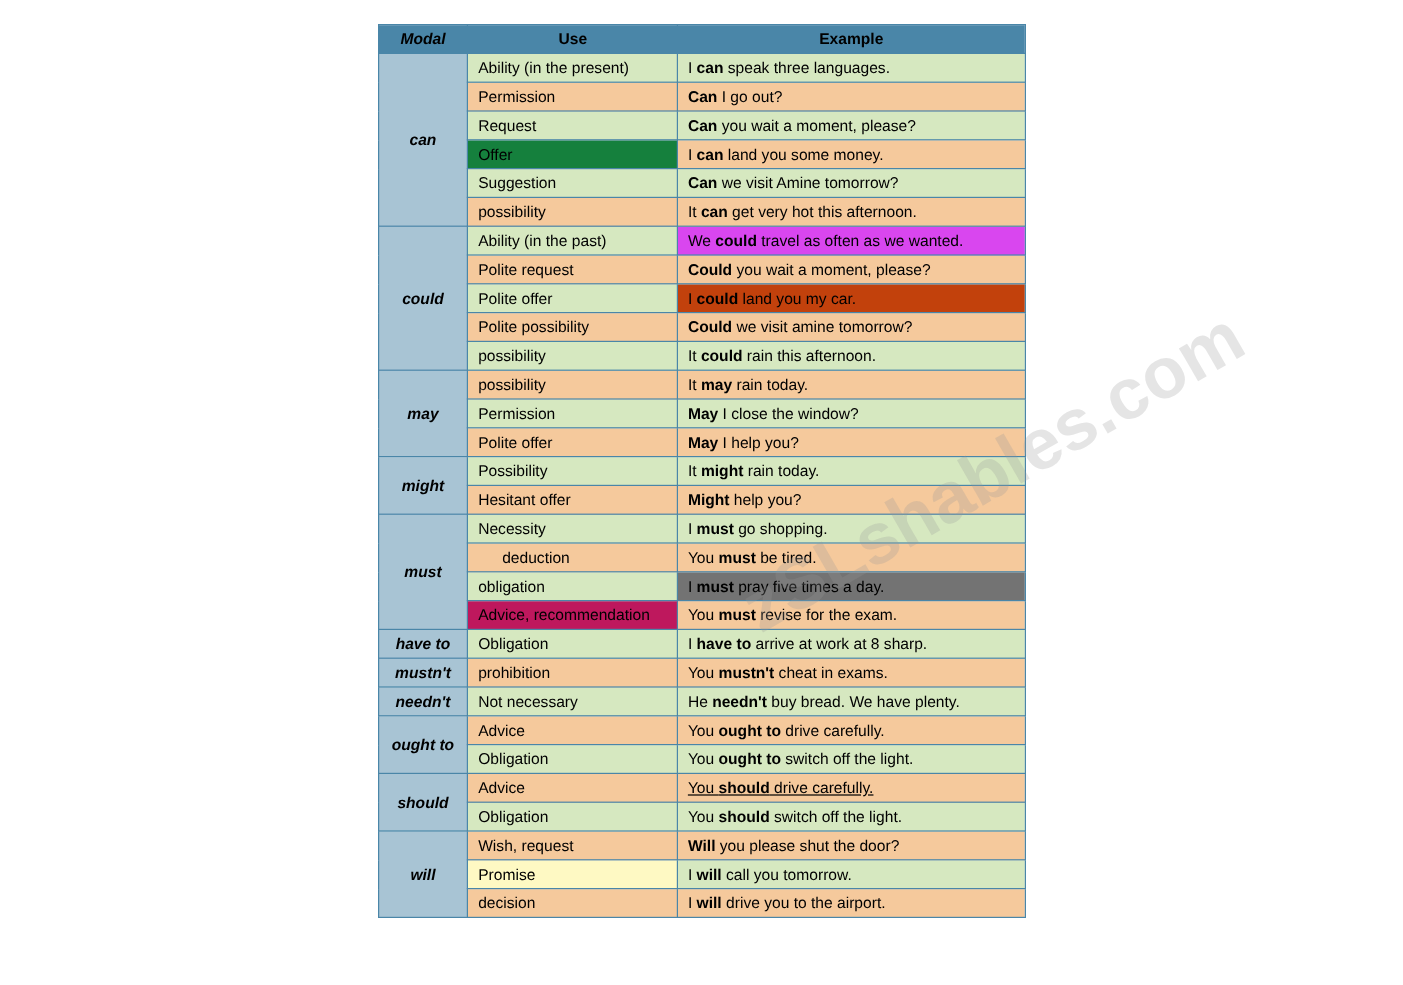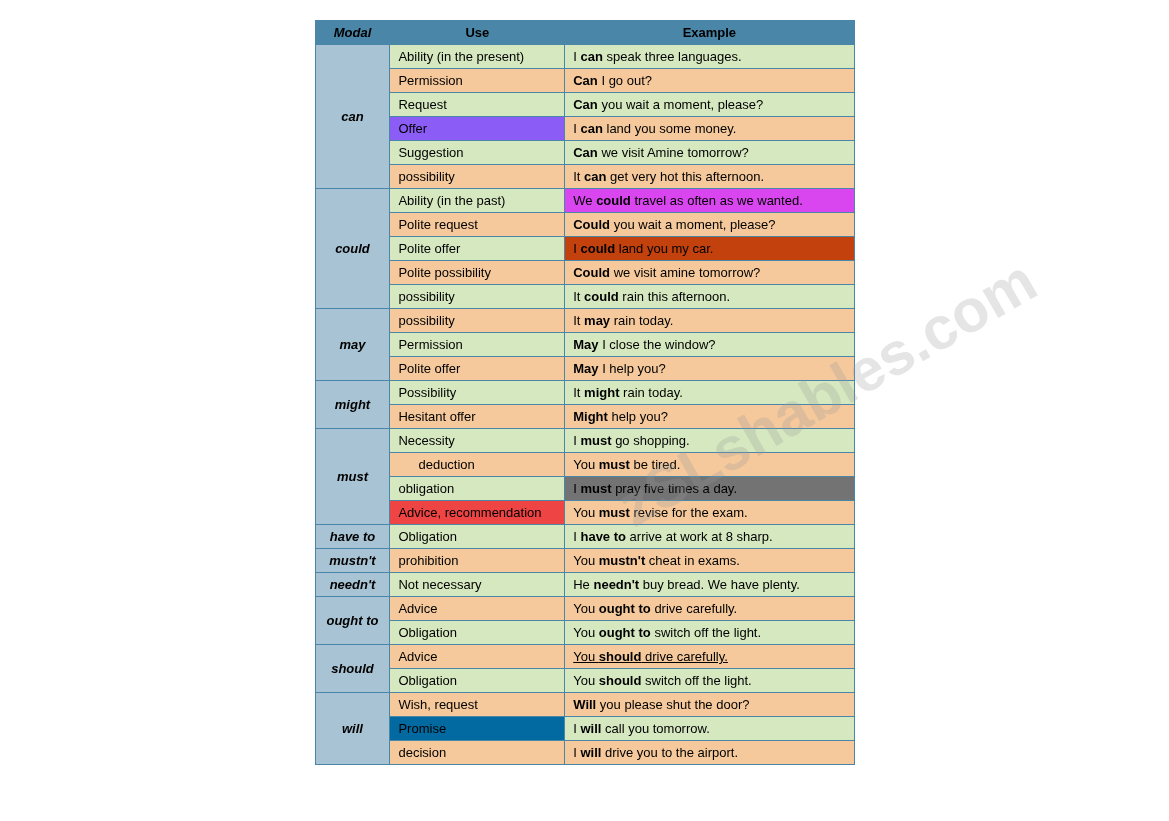--- a/index.html
+++ b/index.html
@@ -84,21 +84,21 @@
         </tr>
         <tr>
           <td class="col-use" style="background-color: rgb(245, 201, 156);">Permission</td>
           <td class="col-example example-text" style="background-color: rgb(245, 201, 156);"><b>Can</b> I go out?</td>
         </tr>
         <tr>
           <td class="col-use" style="background-color: rgb(214, 232, 192);">Request</td>
           <td class="col-example example-text" style="background-color: rgb(214, 232, 192);"><b>Can</b> you wait a moment, please?</td>
         </tr>
         <tr>
-          <td class="col-use" style="background-color: #8b5cf6;">Offer</td>
+          <td class="col-use" style="background-color: #15803d;">Offer</td>
           <td class="col-example example-text" style="background-color: rgb(245, 201, 156);">I <b>can</b> land you some money.</td>
         </tr>
         <tr>
           <td class="col-use" style="background-color: rgb(214, 232, 192);">Suggestion</td>
           <td class="col-example example-text" style="background-color: rgb(214, 232, 192);"><b>Can</b> we visit Amine tomorrow?</td>
         </tr>
         <tr>
           <td class="col-use" style="background-color: rgb(245, 201, 156);">possibility</td>
           <td class="col-example example-text" style="background-color: rgb(245, 201, 156);">It <b>can</b> get very hot this afternoon.</td>
         </tr>
@@ -152,21 +152,21 @@
         </tr>
         <tr>
           <td class="col-use" style="background-color: rgb(245, 201, 156); padding-left: 28px;">deduction</td>
           <td class="col-example example-text" style="background-color: rgb(245, 201, 156);">You <b>must</b> be tired.</td>
         </tr>
         <tr>
           <td class="col-use" style="background-color: rgb(214, 232, 192);">obligation</td>
           <td class="col-example example-text" style="background-color: #737373;">I <b>must</b> pray five times a day.</td>
         </tr>
         <tr>
-          <td class="col-use" style="background-color: #ef4444; margin-left: 28px;">Advice, recommendation</td>
+          <td class="col-use" style="background-color: #be185d; margin-left: 28px;">Advice, recommendation</td>
           <td class="col-example example-text" style="background-color: rgb(245, 201, 156);">You <b>must</b> revise for the exam.</td>
         </tr>
         <tr>
           <td class="col-modal modal-cell" style="background-color: rgb(168, 196, 212);">have to</td>
           <td class="col-use" style="background-color: rgb(214, 232, 192);">Obligation</td>
           <td class="col-example example-text" style="background-color: rgb(214, 232, 192);">I <b>have to</b> arrive at work at 8 sharp.</td>
         </tr>
         <tr>
           <td class="col-modal modal-cell" style="background-color: rgb(168, 196, 212);">mustn't</td>
           <td class="col-use" style="background-color: rgb(245, 201, 156);">prohibition</td>
@@ -194,21 +194,21 @@
         <tr>
           <td class="col-use" style="background-color: rgb(214, 232, 192);">Obligation</td>
           <td class="col-example example-text" style="background-color: rgb(214, 232, 192);">You <b>should</b> switch off the light.</td>
         </tr>
         <tr>
           <td class="col-modal modal-cell" rowspan="3" style="background-color: rgb(168, 196, 212);">will</td>
           <td class="col-use" style="background-color: rgb(245, 201, 156);">Wish, request</td>
           <td class="col-example example-text" style="background-color: rgb(245, 201, 156);"><b>Will</b> you please shut the door?</td>
         </tr>
         <tr>
-          <td class="col-use" style="background-color: #0369a1;">Promise</td>
+          <td class="col-use" style="background-color: #fef9c3;">Promise</td>
           <td class="col-example example-text" style="background-color: rgb(214, 232, 192);">I <b>will</b> call you tomorrow.</td>
         </tr>
         <tr>
           <td class="col-use" style="background-color: rgb(245, 201, 156);">decision</td>
           <td class="col-example example-text" style="background-color: rgb(245, 201, 156);">I <b>will</b> drive you to the airport.</td>
         </tr>
       </tbody>
   </table>
 </div>
 

